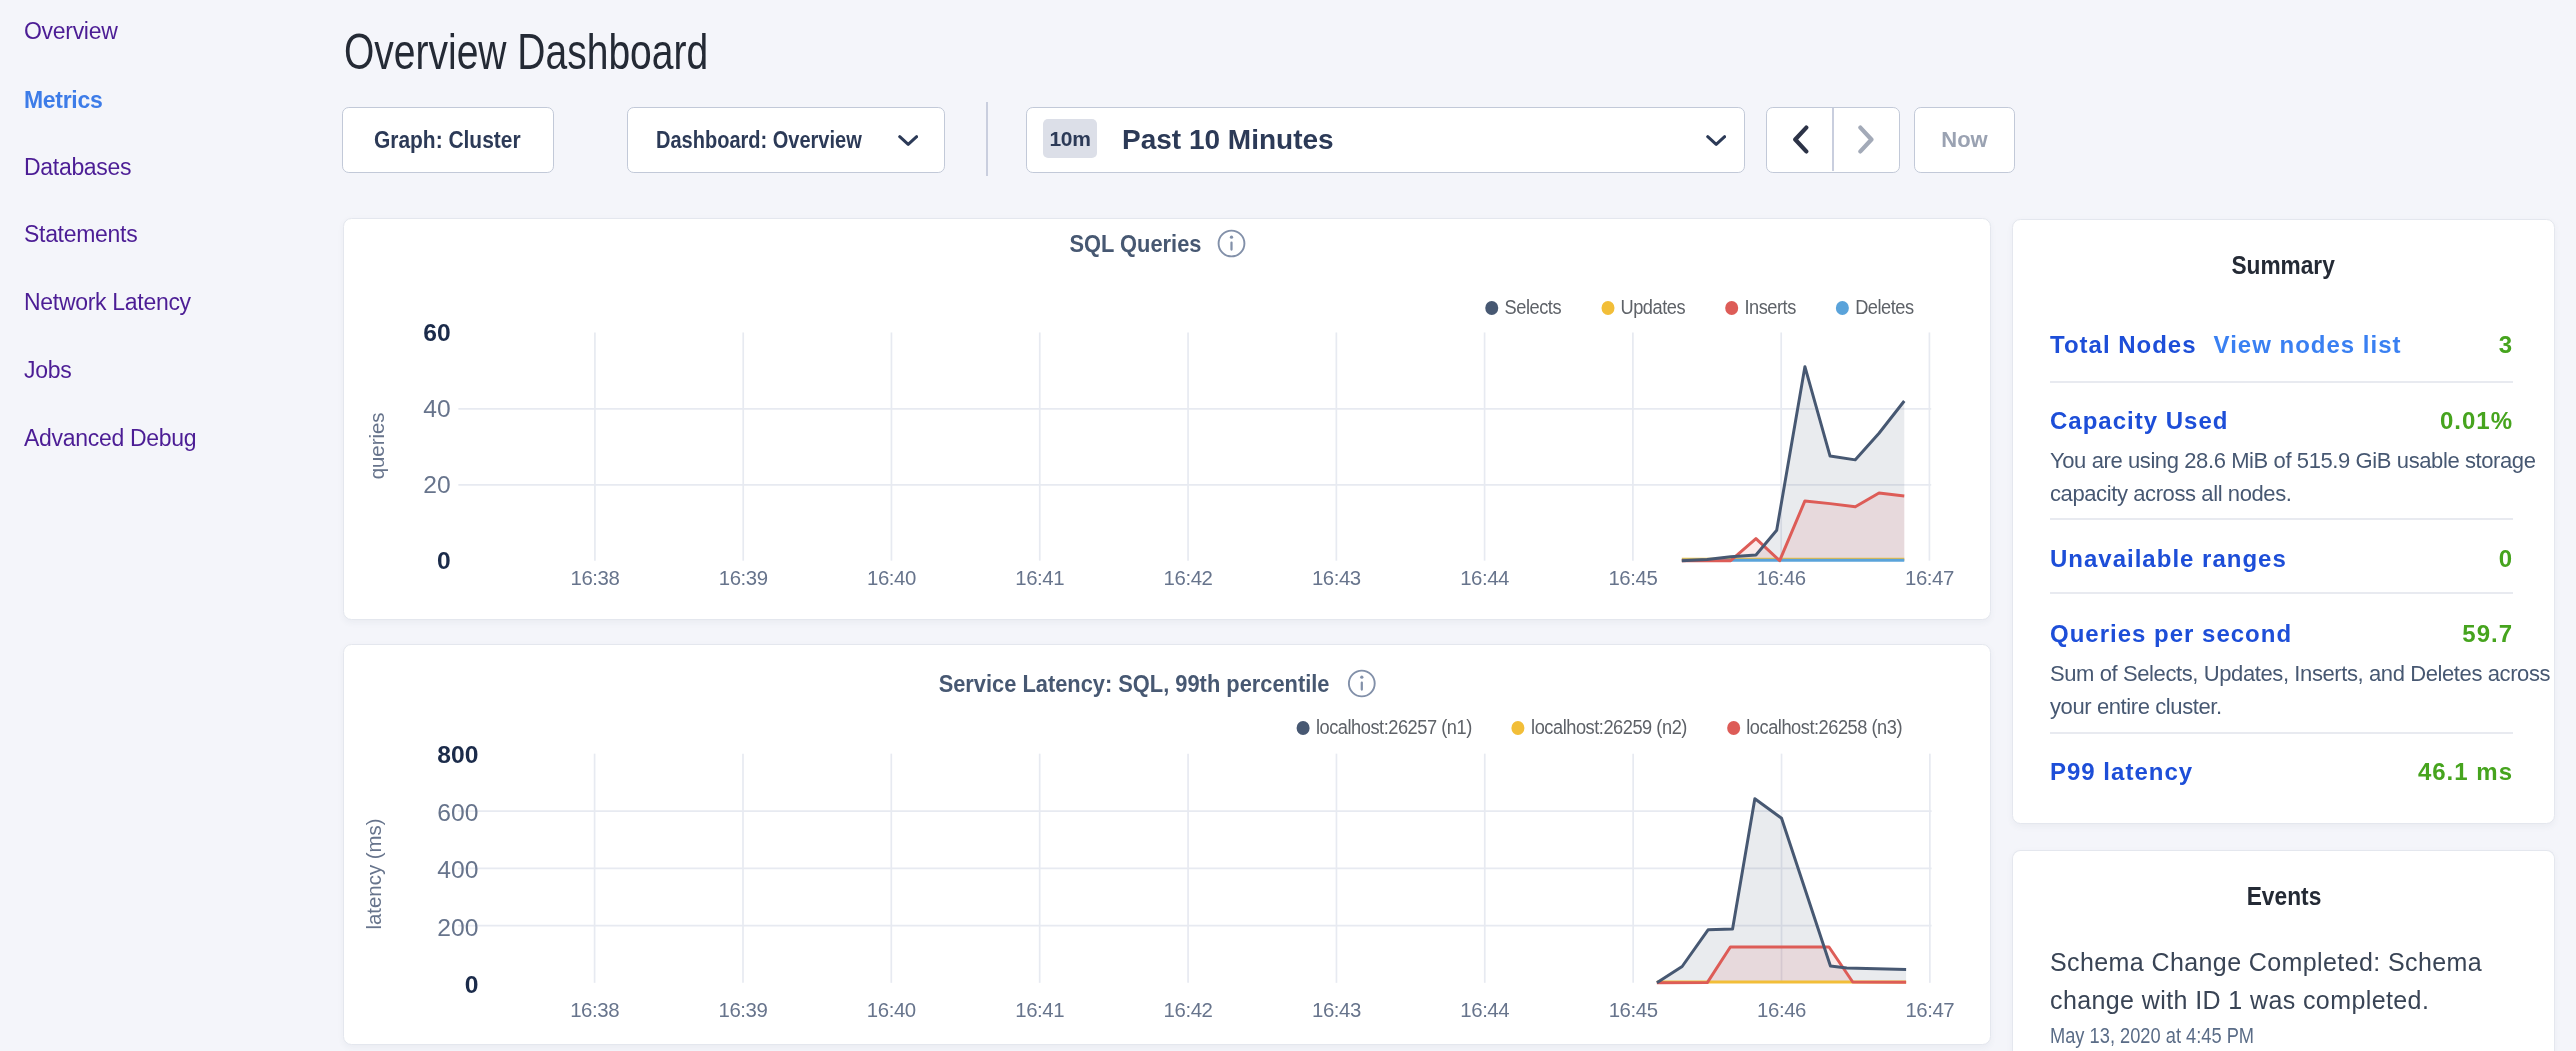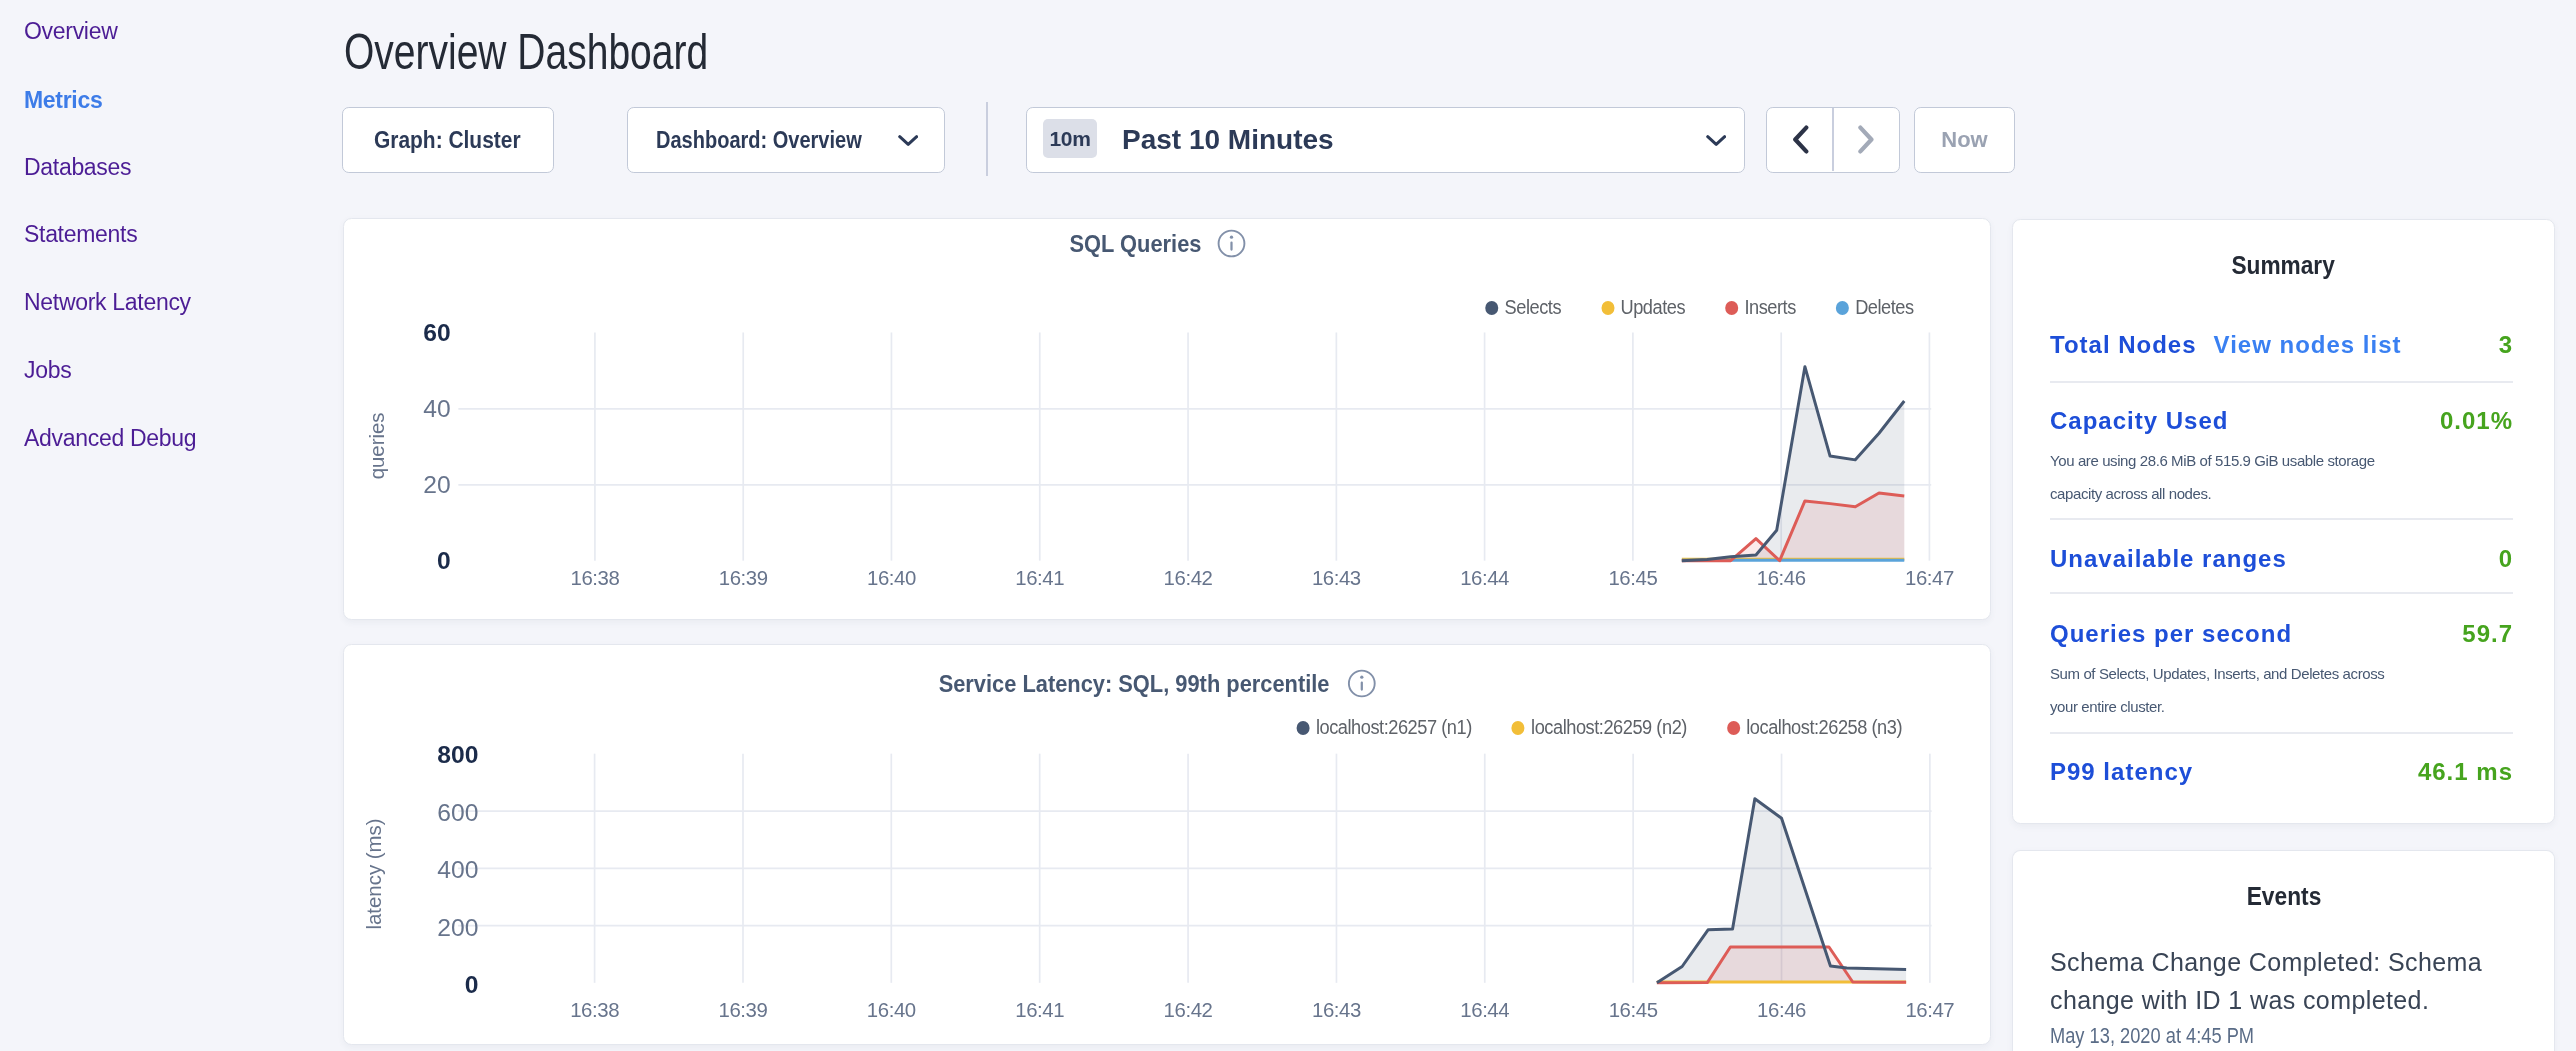--- a/index.html
+++ b/index.html
@@ -5,21 +5,21 @@
 html,body { width:2576px; height:1051px; background:#f4f5fa; font-family:"Liberation Sans",sans-serif; overflow:hidden; position:relative; }
 .abs { position:absolute; }
 .card { position:absolute; background:#fff; border:1.7px solid #e4e7ee; border-radius:8.5px; box-shadow:0 2.6px 6px rgba(60,70,100,0.05); }
 .nav a { position:absolute; left:24px; font-size:23px; letter-spacing:-0.3px; color:#4c1d95; text-decoration:none; white-space:nowrap; }
 .nav a.active { color:#3d7ce8; font-weight:bold; letter-spacing:-0.3px; }
 .ctl { position:absolute; top:107px; height:66px; background:#fff; border:1.7px solid #c2c9d8; border-radius:6.8px; }
 .lbl { font-size:23px; font-weight:bold; color:#2c3a57; white-space:nowrap; }
 .row { position:absolute; left:37px; right:41px; display:flex; justify-content:space-between; align-items:baseline; }
 .row .l { font-size:24px; font-weight:bold; color:#1d4ed8; letter-spacing:1px; white-space:nowrap; }
 .row .v { font-size:24px; font-weight:bold; color:#46a41e; letter-spacing:1px; }
-.desc { position:absolute; left:37px; font-size:15px; letter-spacing:-0.4px; color:#475872; line-height:33px; white-space:nowrap; }
+.desc { position:absolute; left:37px; font-size:22px; letter-spacing:-0.4px; color:#475872; line-height:33px; white-space:nowrap; }
 .hr { position:absolute; left:37px; right:41px; height:1.7px; background:#e8eaf0; }
 .legend { position:absolute; display:flex; align-items:center; font-size:19.6px; letter-spacing:-0.5px; color:#5e6268; white-space:nowrap; transform:scaleX(0.93); transform-origin:right center; }
 .legend .d { display:inline-block; width:14px; height:14px; border-radius:50%; margin-right:6.8px; flex:none; }
 .legend .it { margin-left:43px; display:flex; align-items:center; }
 .legend .it:first-child { margin-left:0; }
 .ctitle { position:absolute; left:0; width:100%; display:flex; justify-content:center; align-items:center; gap:12px; }
 .ctitle .t { font-size:24px; font-weight:bold; color:#475872; white-space:nowrap; display:inline-block; transform:scaleX(0.91); }
 </style></head>
 <body>
 <div class="nav">

